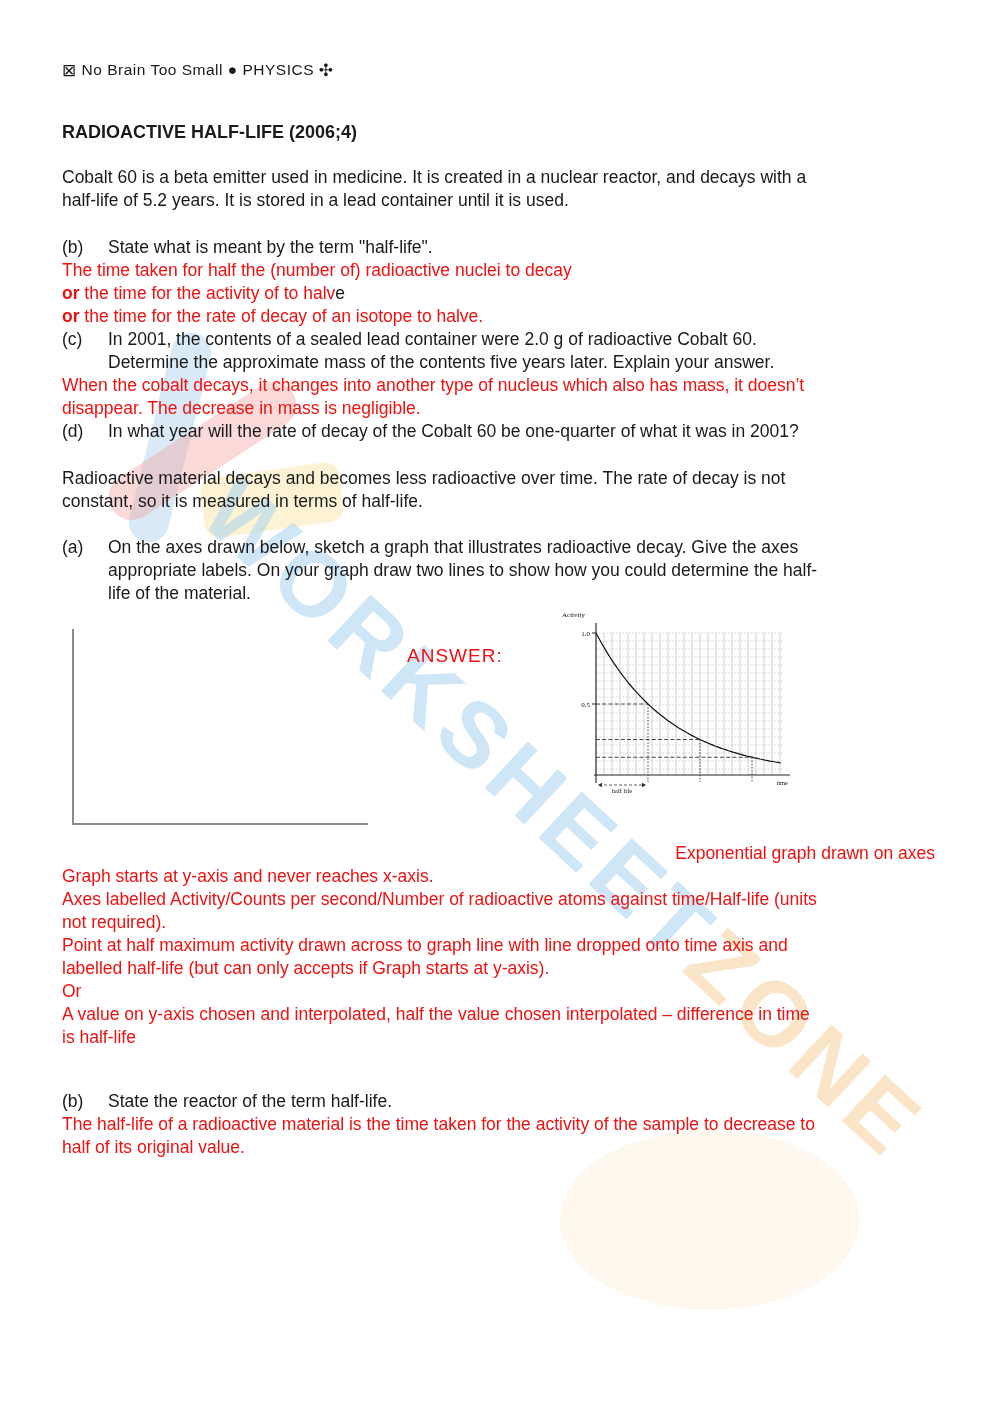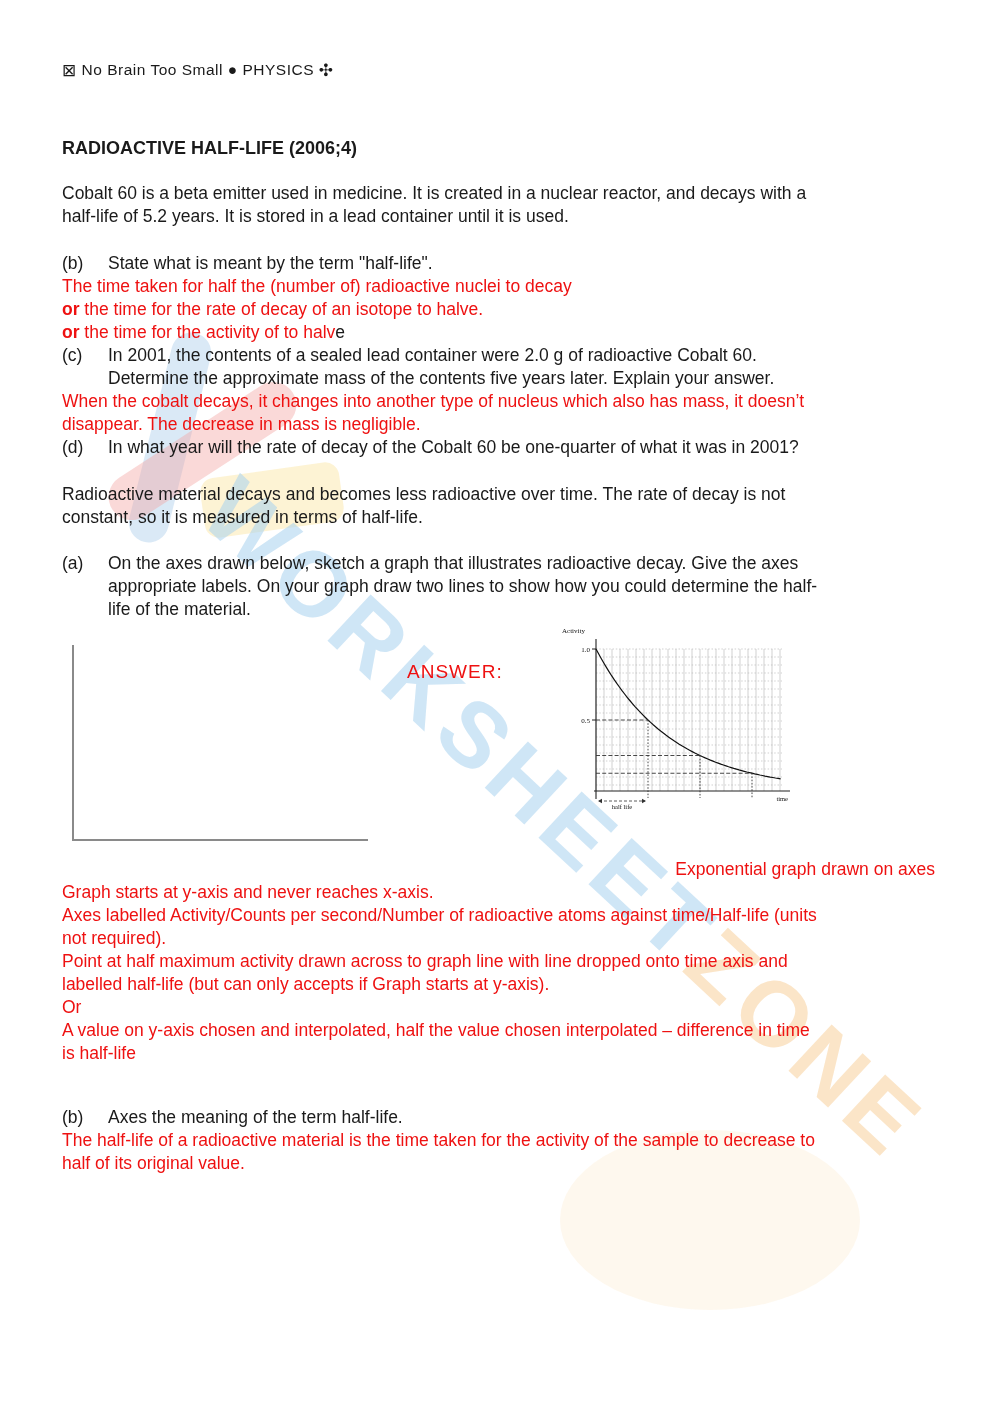--- a/index.html
+++ b/index.html
@@ -28,21 +28,21 @@
   .wm-text .blue{color:var(--wm-blue);}
   .wm-text .orange{color:var(--wm-orange);}
   
   .content{position:relative;z-index:2;padding:0 65px 0 62px;font-size:17.5px;line-height:23px;}
   .lines{white-space:pre-line;}
   .red{color:var(--answer-red);}
   .bold{font-weight:bold;}
   .black{color:var(--ink);}
   .header{margin-top:58px;text-align:left;font-size:15.5px;letter-spacing:0.5px;}
   .header .icon{font-size:17px;position:relative;top:1px;}
-  .h-title{margin-top:56px;font-weight:bold;font-size:18px;}
+  .h-title{margin-top:40px;font-weight:bold;font-size:18px;}
   .intro{margin-top:22px;}
   .qrow{display:grid;grid-template-columns:46px 1fr;}
   .mt24{margin-top:24px;}
   .mt23{margin-top:23px;}
   .mt41{margin-top:41px;}
   
   .graph-zone{position:relative;height:237px;}
   .empty-axes{
     position:absolute;left:10px;top:24px;width:296px;height:196px;
     border-left:2px solid var(--axis-gray);border-bottom:2px solid var(--axis-gray);
@@ -73,22 +73,22 @@
   <div class="h-title">RADIOACTIVE HALF-LIFE (2006;4)</div>
 
   <div class="intro lines">Cobalt 60 is a beta emitter used in medicine. It is created in a nuclear reactor, and decays with a
 half-life of 5.2 years. It is stored in a lead container until it is used.</div>
 
   <div class="qrow mt24">
     <span>(b)</span>
     <span>State what is meant by the term "half-life".</span>
   </div>
   <div class="red">The time taken for half the (number of) radioactive nuclei to decay</div>
+  <div class="red"><span class="bold">or</span><span> the time for the activity of to halv</span><span class="black">e</span></div>
   <div class="red"><span class="bold">or</span><span> the time for the rate of decay of an isotope to halve.</span></div>
-  <div class="red"><span class="bold">or</span><span> the time for the activity of to halv</span><span class="black">e</span></div>
 
   <div class="qrow">
     <span>(c)</span>
     <span class="lines">In 2001, the contents of a sealed lead container were 2.0 g of radioactive Cobalt 60.
 Determine the approximate mass of the contents five years later. Explain your answer.</span>
   </div>
   <div class="red lines">When the cobalt decays, it changes into another type of nucleus which also has mass, it doesn’t
 disappear. The decrease in mass is negligible.</div>
 
   <div class="qrow">
@@ -179,18 +179,18 @@
 Axes labelled Activity/Counts per second/Number of radioactive atoms against time/Half-life (units
 not required).
 Point at half maximum activity drawn across to graph line with line dropped onto time axis and
 labelled half-life (but can only accepts if Graph starts at y-axis).
 Or
 A value on y-axis chosen and interpolated, half the value chosen interpolated – difference in time
 is half-life</div>
 
   <div class="qrow mt41">
     <span>(b)</span>
-    <span>Axes the meaning of the term half-life.</span>
+    <span>State the reactor of the term half-life.</span>
   </div>
   <div class="red lines">The half-life of a radioactive material is the time taken for the activity of the sample to decrease to
 half of its original value.</div>
 
 </div>
 
 </body></html>

